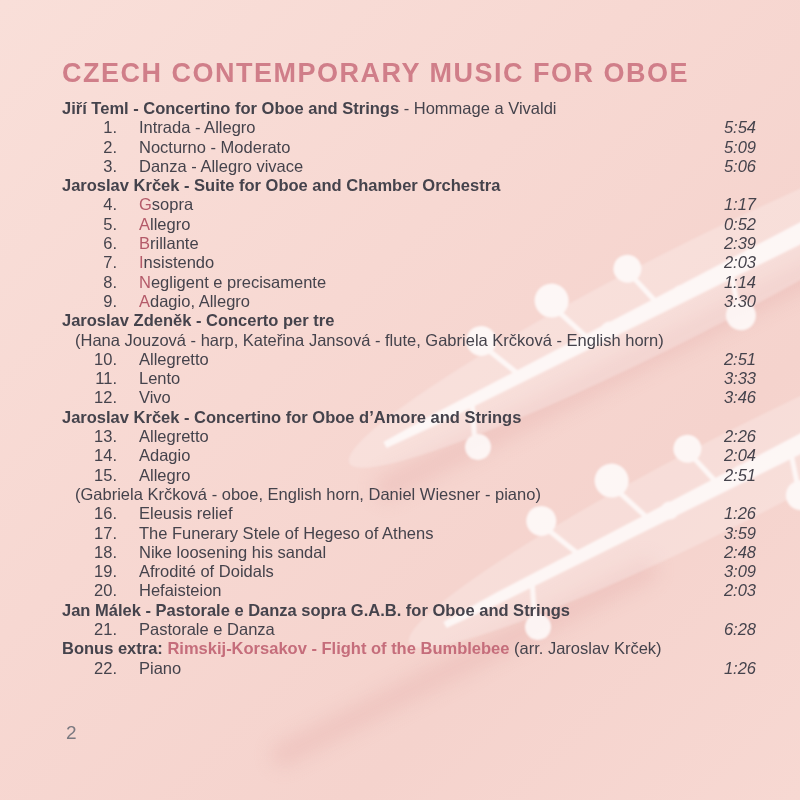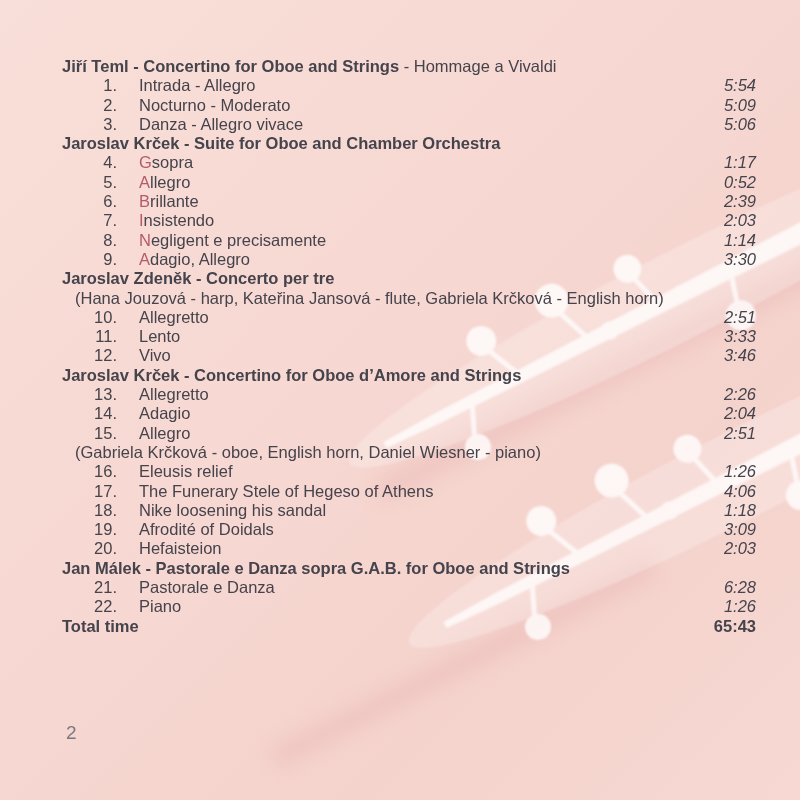--- a/index.html
+++ b/index.html
@@ -88,20 +88,21 @@
       <rect x="-215" y="30" width="430" height="24" rx="12" transform="translate(445,625) rotate(-27)"></rect>
     </g>
 
     <g opacity="0.8" style="filter:blur(1.2px)">
       <use href="#oboe" transform="translate(385,445) rotate(-27)"></use>
       <use href="#oboe" transform="translate(445,625) rotate(-27)"></use>
     </g>
   </svg>
 
   <div class="content">
+    <h1 class="album-title">CZECH CONTEMPORARY MUSIC FOR OBOE</h1>
 
     <div id="tracklist">
         <div class="line heading"><span class="hp hp-bold">Jiří Teml - Concertino for Oboe and Strings</span><span class="hp hp-regular"> - Hommage a Vivaldi</span></div>
         <div class="line track">
           <span class="num">1.</span>
           <span class="ttl"><span class="rest">Intrada - Allegro</span></span>
           <span class="dur">5:54</span>
         </div>
         <div class="line track">
           <span class="num">2.</span>
@@ -179,50 +180,47 @@
         </div>
         <div class="line sub">(Gabriela Krčková - oboe, English horn, Daniel Wiesner - piano)</div>
         <div class="line track">
           <span class="num">16.</span>
           <span class="ttl"><span class="rest">Eleusis relief</span></span>
           <span class="dur">1:26</span>
         </div>
         <div class="line track">
           <span class="num">17.</span>
           <span class="ttl"><span class="rest">The Funerary Stele of Hegeso of Athens</span></span>
-          <span class="dur">4:06</span>
+          <span class="dur">3:59</span>
         </div>
         <div class="line track">
           <span class="num">18.</span>
           <span class="ttl"><span class="rest">Nike loosening his sandal</span></span>
-          <span class="dur">1:18</span>
+          <span class="dur">2:48</span>
         </div>
         <div class="line track">
           <span class="num">19.</span>
           <span class="ttl"><span class="rest">Afrodité of Doidals</span></span>
           <span class="dur">3:09</span>
         </div>
         <div class="line track">
           <span class="num">20.</span>
           <span class="ttl"><span class="rest">Hefaisteion</span></span>
           <span class="dur">2:03</span>
         </div>
         <div class="line heading"><span class="hp hp-bold">Jan Málek - Pastorale e Danza sopra G.A.B. for Oboe and Strings</span></div>
         <div class="line track">
           <span class="num">21.</span>
           <span class="ttl"><span class="rest">Pastorale e Danza</span></span>
           <span class="dur">6:28</span>
         </div>
+        <div class="line heading"><span class="hp hp-bold">Bonus extra: </span><span class="hp hp-accent">Rimskij-Korsakov - Flight of the Bumblebee</span><span class="hp hp-regular"> (arr. Jaroslav Krček)</span></div>
         <div class="line track">
           <span class="num">22.</span>
           <span class="ttl"><span class="rest">Piano</span></span>
           <span class="dur">1:26</span>
         </div>
       </div>
 
-    <div class="total-row">
-      <span class="total-label">Total time</span>
-      <span class="total-value">65:43</span>
-    </div>
   </div>
 
   <div class="page-number">2</div>
 </div>
 
 </body></html>

